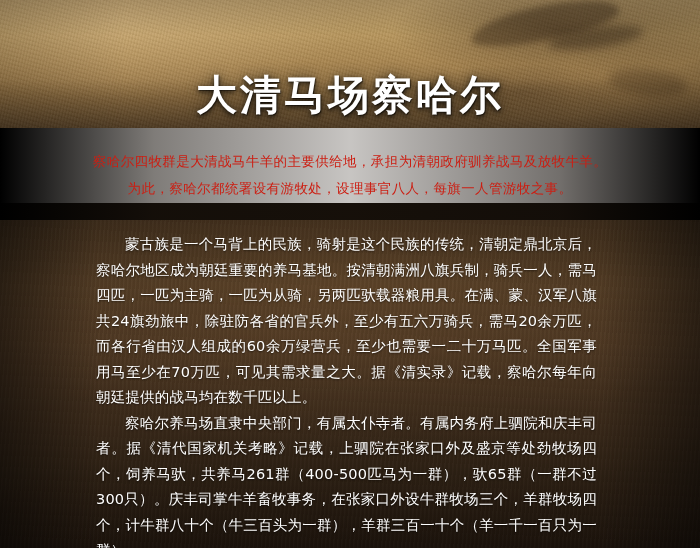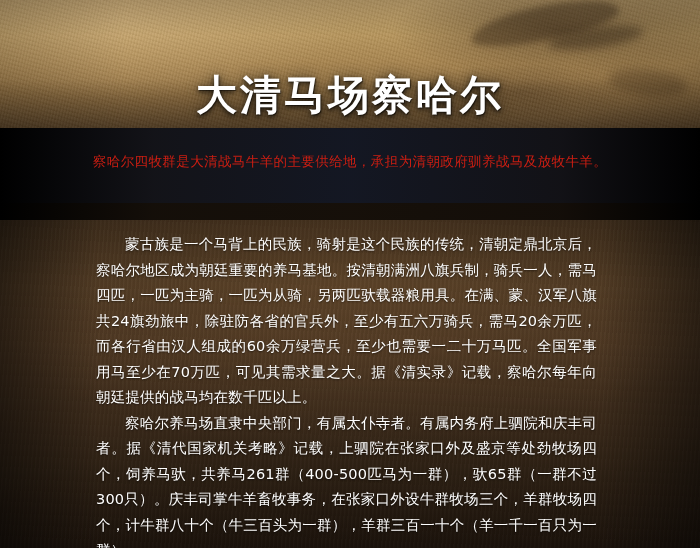--- a/index.html
+++ b/index.html
@@ -97,21 +97,21 @@
     z-index: 5;
   }
 
   
   .strip {
     position: absolute;
     left: 0;
     top: 128px;
     width: 700px;
     height: 75px;
-    background: #0f172a;
+    background: #ffffff;
   }
   .strip-inner {
     position: absolute;
     left: 0;
     top: 0;
     width: 700px;
     height: 92px;
     background:
       linear-gradient(90deg, rgba(0,0,0,1) 0%, rgba(22,16,10,0.55) 22%, rgba(34,24,14,0.25) 50%, rgba(20,14,9,0.6) 80%, rgba(0,0,0,1) 100%);
   }
@@ -188,20 +188,21 @@
     <div class="banner-blob-c"></div>
     <div class="banner-vig"></div>
   </div>
 
   <h1 class="title">大清马场察哈尔</h1>
 
   <div class="strip">
     <div class="strip-inner"></div>
     <div class="strip-text">
       <div>察哈尔四牧群是大清战马牛羊的主要供给地，承担为清朝政府驯养战马及放牧牛羊。</div>
+      <div>为此，察哈尔都统署设有游牧处，设理事官八人，每旗一人管游牧之事。</div>
     </div>
   </div>
 
   <div class="body-area">
     <div class="body-grain"></div>
     <div class="body-vig"></div>
   </div>
 
   <div class="content">
     <p>蒙古族是一个马背上的民族，骑射是这个民族的传统，清朝定鼎北京后，察哈尔地区成为朝廷重要的养马基地。按清朝满洲八旗兵制，骑兵一人，需马四匹，一匹为主骑，一匹为从骑，另两匹驮载器粮用具。在满、蒙、汉军八旗共24旗劲旅中，除驻防各省的官兵外，至少有五六万骑兵，需马20余万匹，而各行省由汉人组成的60余万绿营兵，至少也需要一二十万马匹。全国军事用马至少在70万匹，可见其需求量之大。据《清实录》记载，察哈尔每年向朝廷提供的战马均在数千匹以上。</p>

